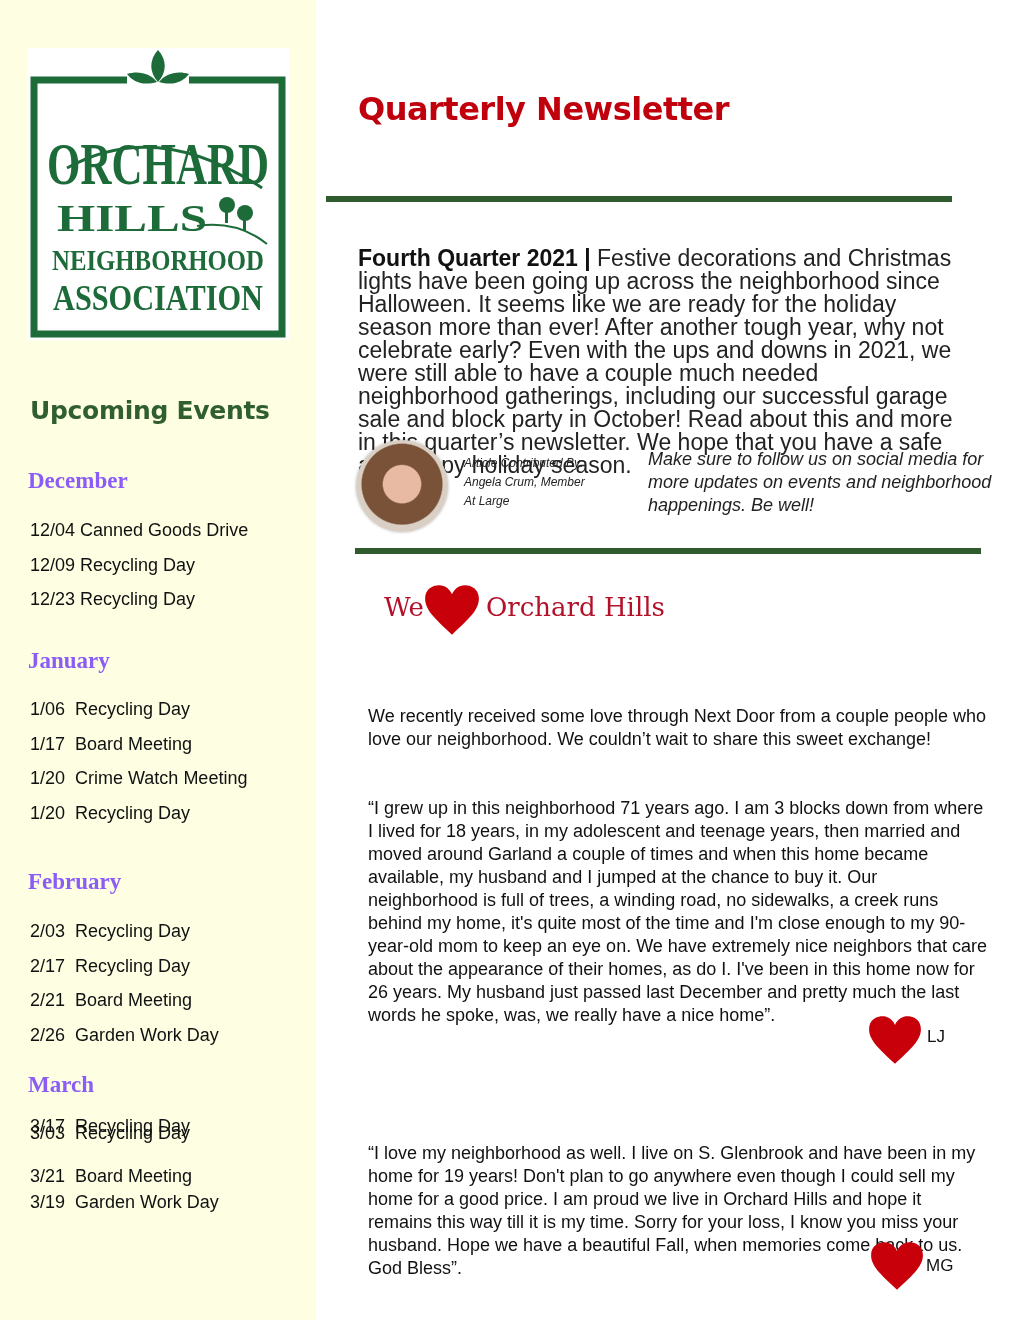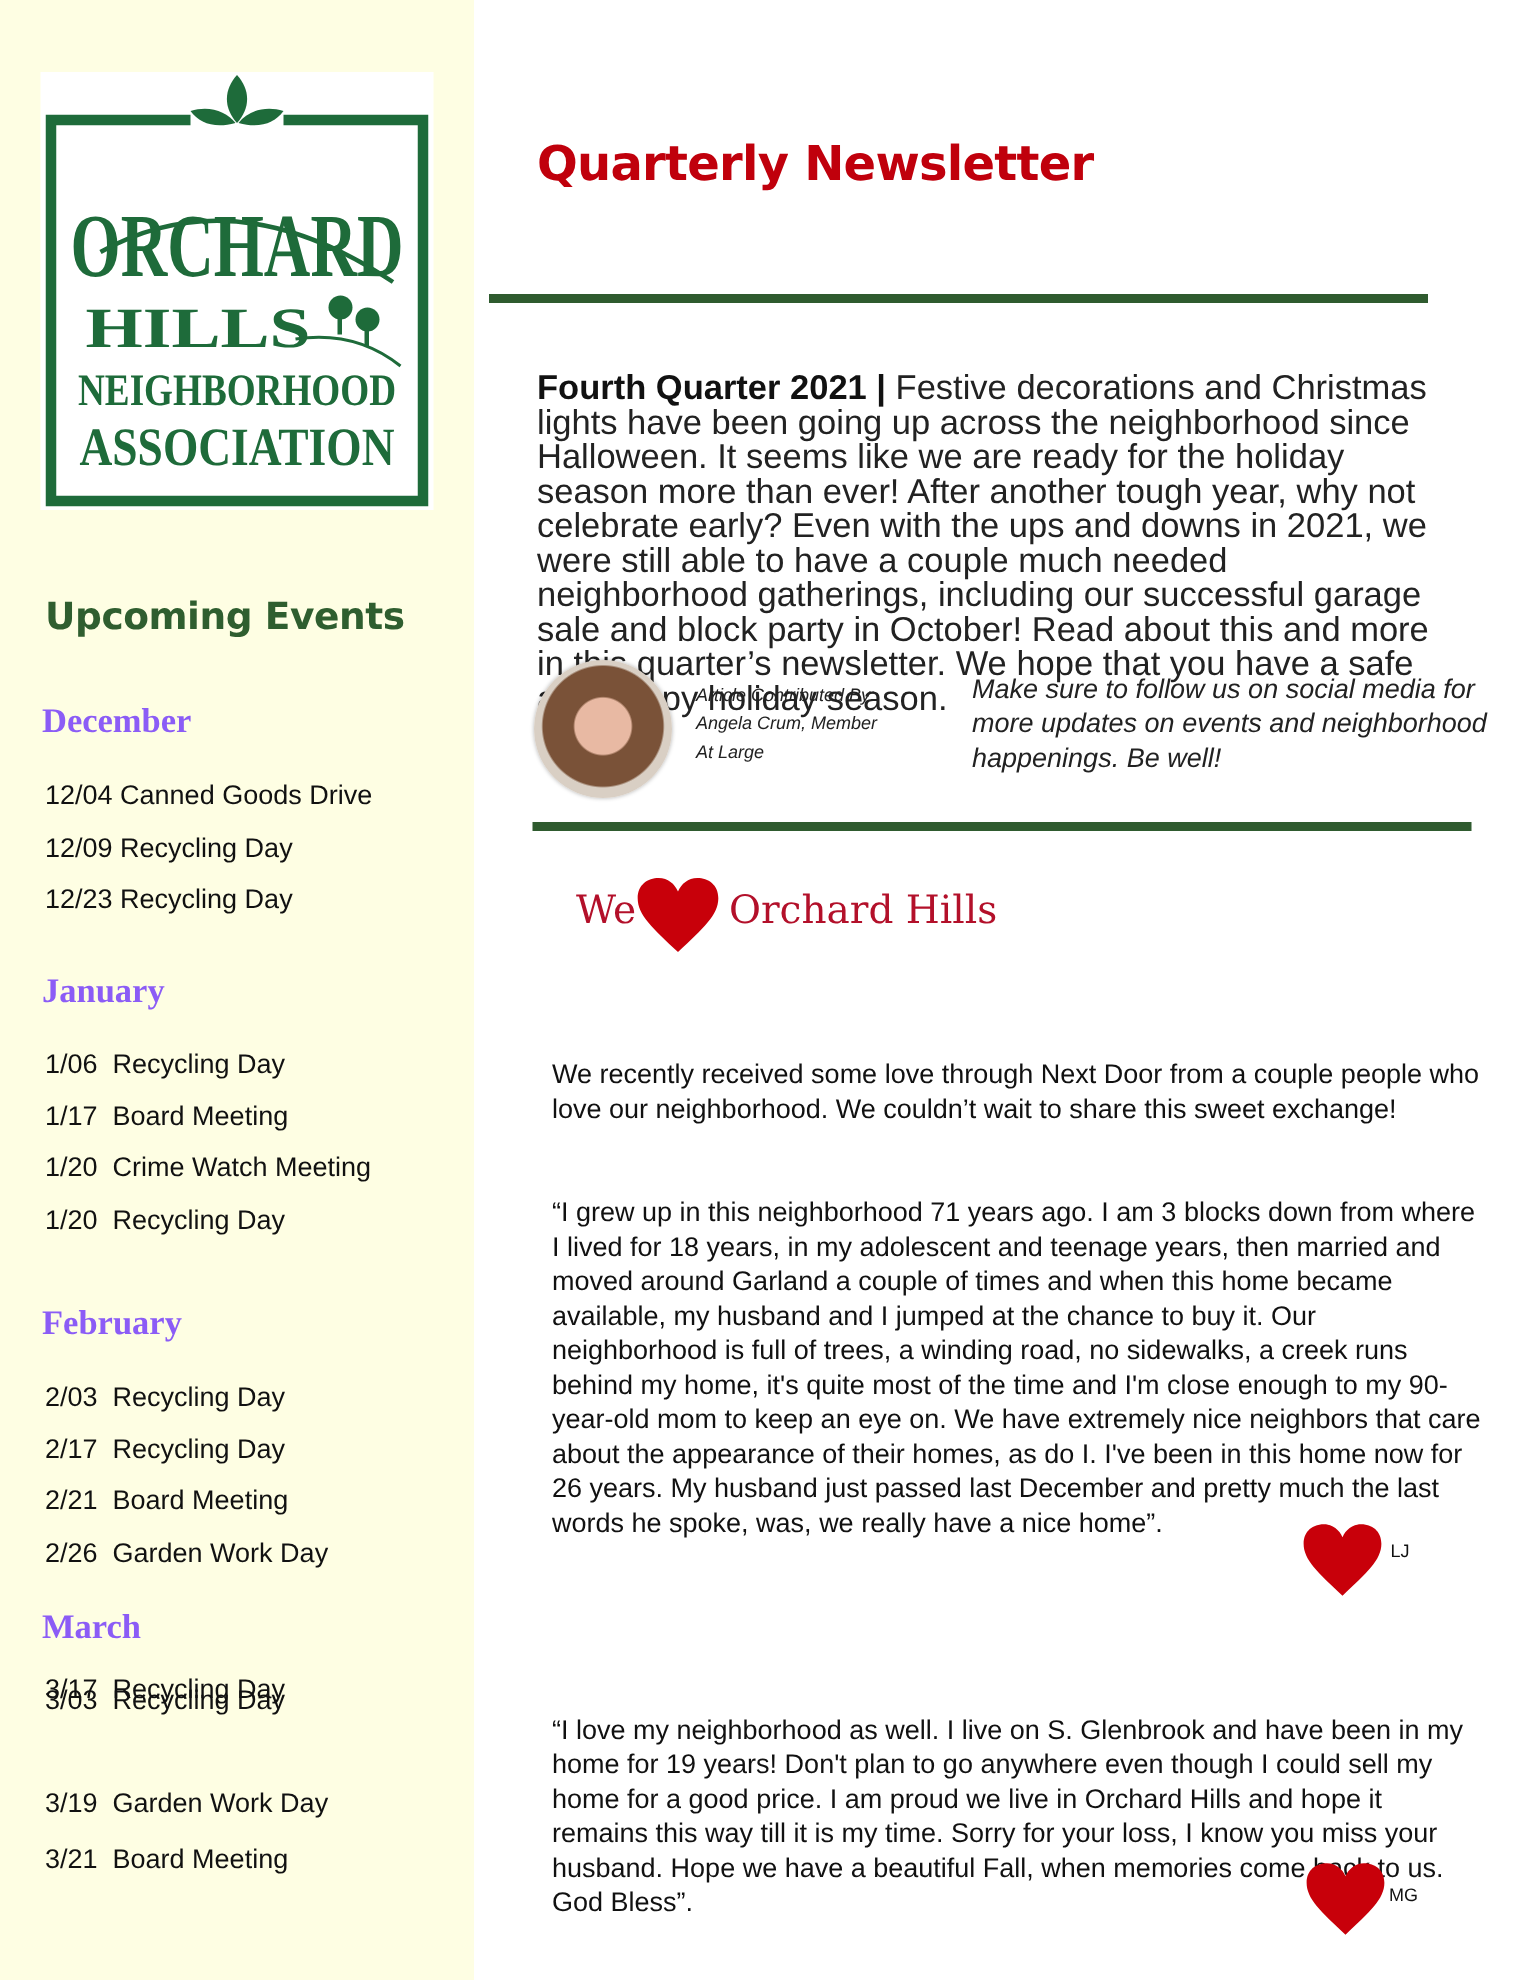--- a/index.html
+++ b/index.html
@@ -62,21 +62,21 @@
     font-family: "DejaVu Serif", serif; font-size: 26px; color: #b3102a;
   }
   .love-head .w { position: absolute; left: 0; top: 6px; margin-left: 16px; }
   .love-head .oh { position: absolute; left: 118px; top: 6px; white-space: nowrap; }
   .heart { position: absolute; }
   .heart svg { width: 100%; height: 100%; display: block; }
   .body-text {
     position: absolute; left: 368px; width: 620px;
     font-size: 18px; line-height: 23px; color: #111; margin-top: 47px;
   }
-  .sig { position: absolute; font-size: 12px; color: #111; }
+  .sig { position: absolute; font-size: 17px; color: #111; }
 </style>
 </head>
 <body>
 
 <div class="sidebar">
   <div class="logo">
     <svg viewBox="0 0 262 292">
       <rect x="7" y="32" width="248" height="254" fill="none" stroke="#1e6b3a" stroke-width="7"></rect>
       <rect x="100" y="22" width="62" height="18" fill="#fff"></rect>
       <path d="M131 2 C122 12 122 24 131 34 C140 24 140 12 131 2 Z" fill="#1e6b3a"></path>
@@ -111,21 +111,21 @@
   <div class="month" style="top:869px">February</div>
   <div class="event" style="top:921px">2/03  Recycling Day</div>
   <div class="event" style="top:956px">2/17  Recycling Day</div>
   <div class="event" style="top:990px">2/21  Board Meeting</div>
   <div class="event" style="top:1025px">2/26  Garden Work Day</div>
 
   <div class="month" style="top:1072px">March</div>
   <div class="event" style="top:1123px">3/03  Recycling Day</div>
   <div class="event" style="top:1116px">3/17  Recycling Day</div>
   <div class="event" style="top:1192px">3/19  Garden Work Day</div>
-  <div class="event" style="top:1229px">3/21  Board Meeting</div>
+  <div class="event" style="top:1166px">3/21  Board Meeting</div>
 </div>
 
 <div class="title">
   <div>Quarterly Newsletter</div>
 </div>
 
 <div class="divider" style="left:326px; top:196px; width:626px;"></div>
 
 <div class="intro">
   <b>Fourth Quarter 2021 |</b><span> Festive decorations and Christmas lights have been going up across the neighborhood since Halloween. It seems like we are ready for the holiday season more than ever! After another tough year, why not celebrate early? Even with the ups and downs in 2021, we were still able to have a couple much needed neighborhood gatherings, including our successful garage sale and block party in October! Read about this and more in this quarter’s newsletter. We hope that you have a safe and happy holiday season.</span>

